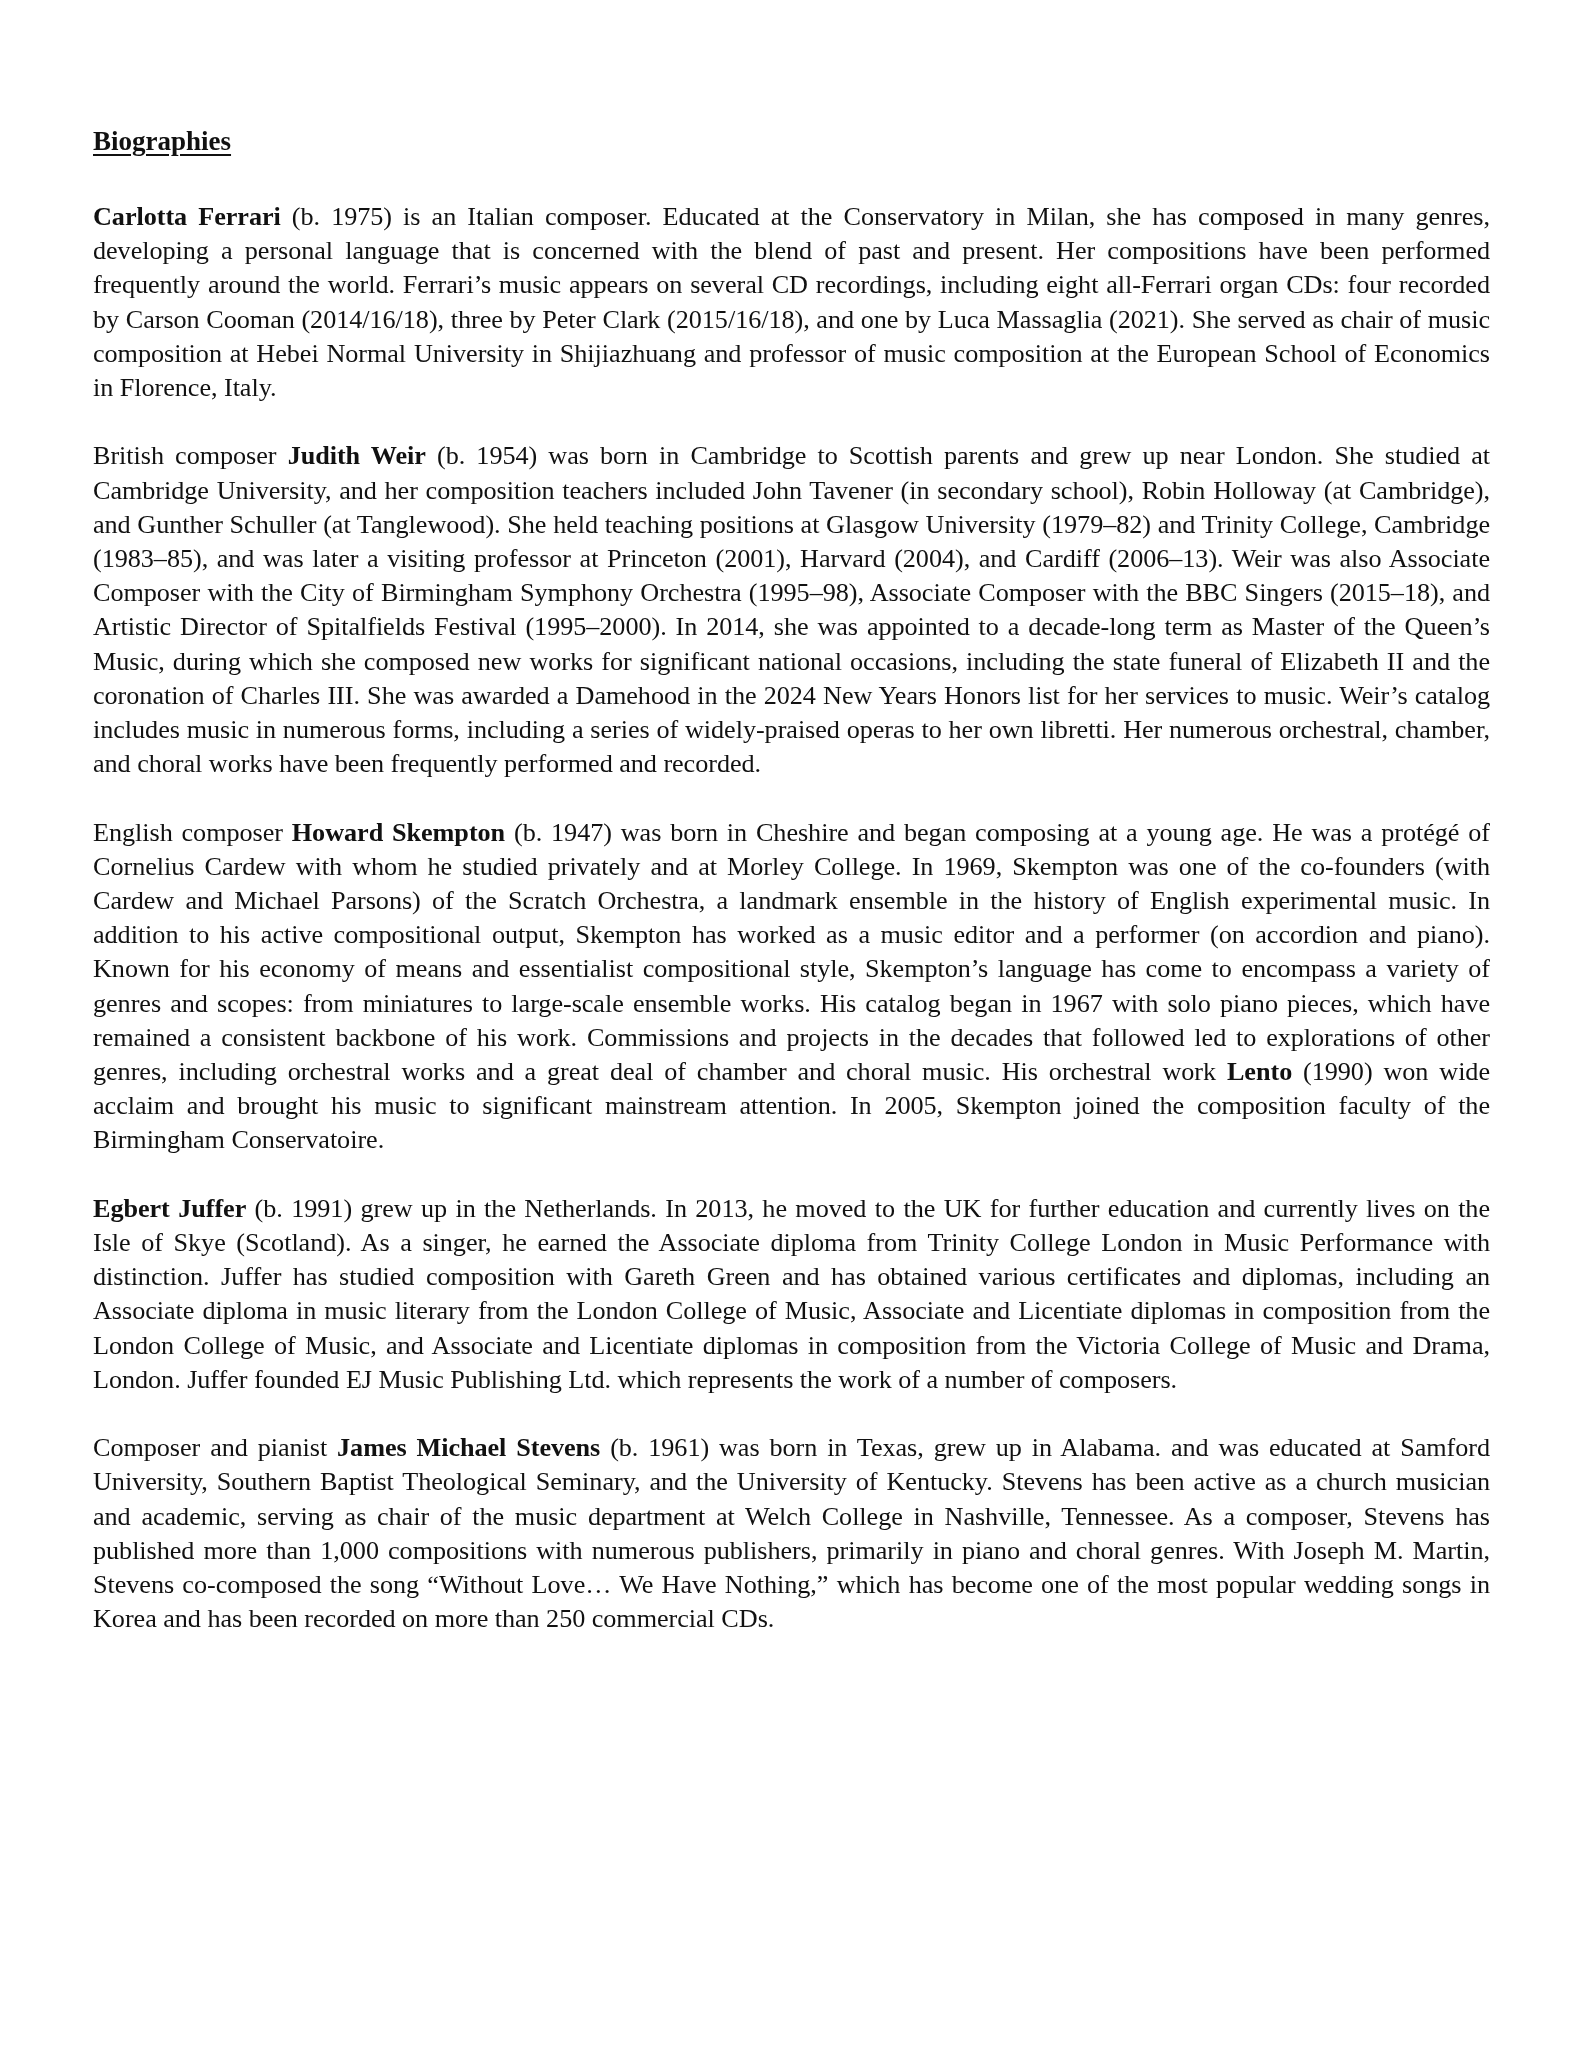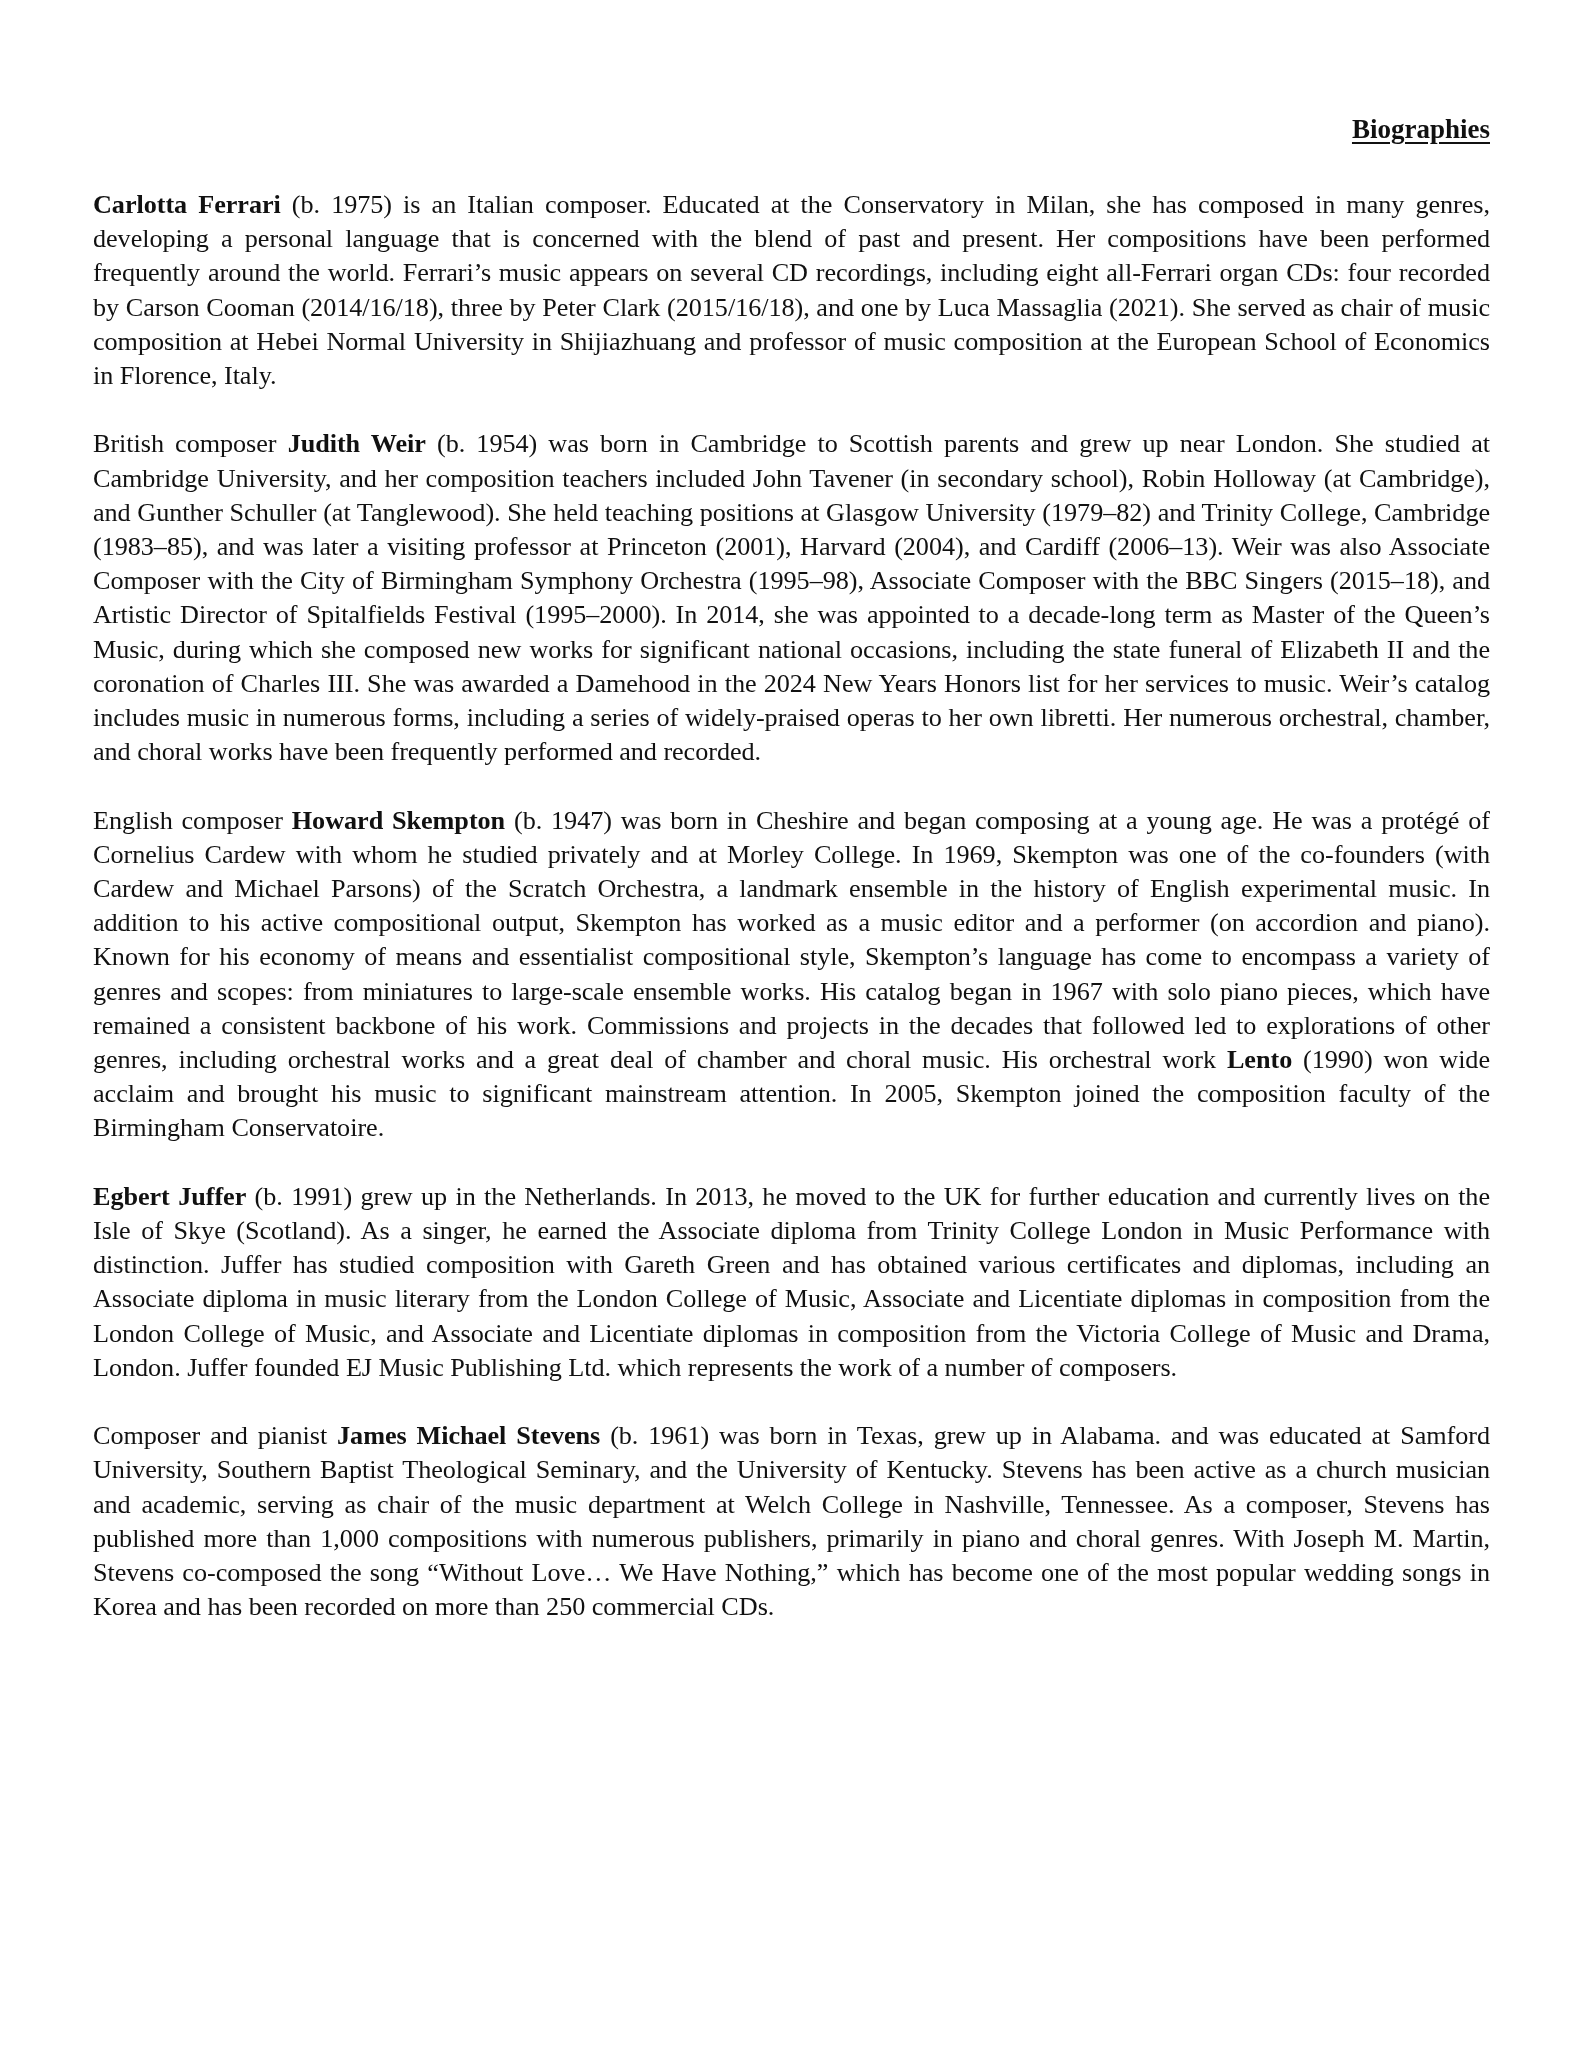--- a/index.html
+++ b/index.html
@@ -15,27 +15,27 @@
     font-family: "Liberation Serif", "DejaVu Serif", serif;
     color: #111111;
   }
   .page {
     position: absolute;
     left: 93px;
     top: 112px;
     width: 1397px;
   }
   .title {
-    text-align: right;
+    text-align: left;
     font-weight: bold;
     font-size: 27px;
     text-decoration: underline;
     text-underline-offset: 4px;
     text-decoration-thickness: 2px;
-    margin: 0 0 42px 0;
+    margin: 12px 0 42px 0;
     line-height: 34px;
   }
   .bio {
     font-size: 26.2px;
     line-height: 34.2px;
     text-align: justify;
     margin: 0 0 34.2px 0;
     hyphens: none;
     letter-spacing: -0.05px;
   }

